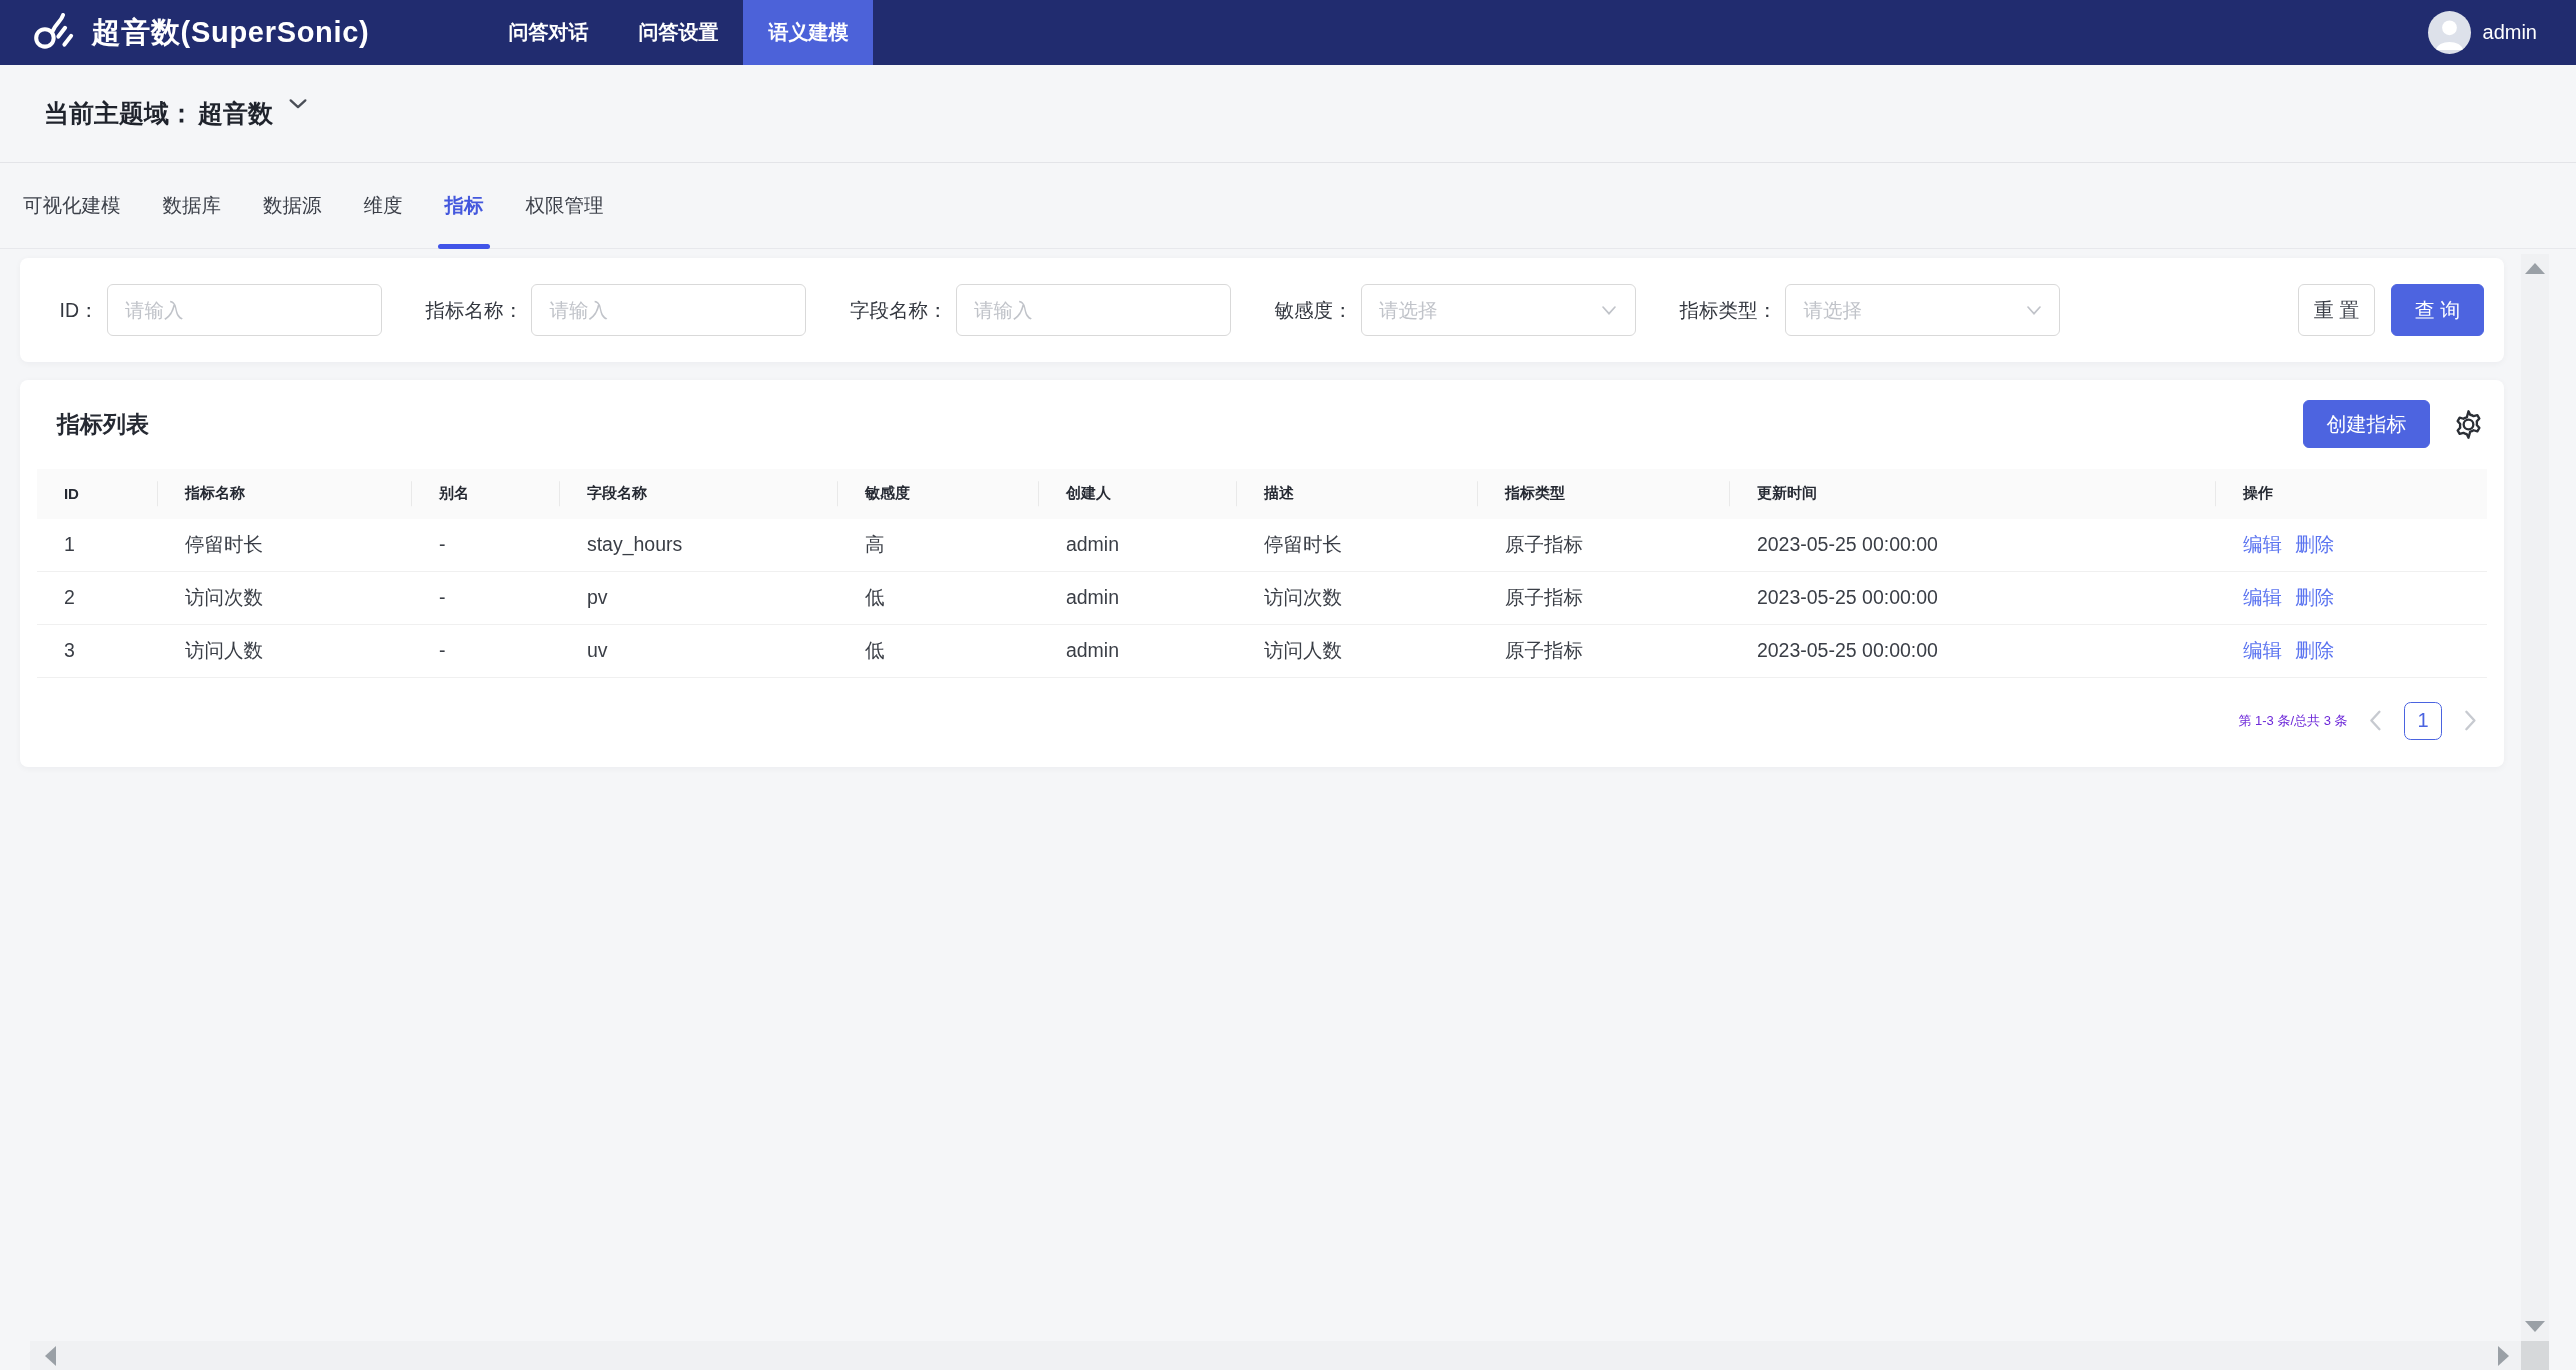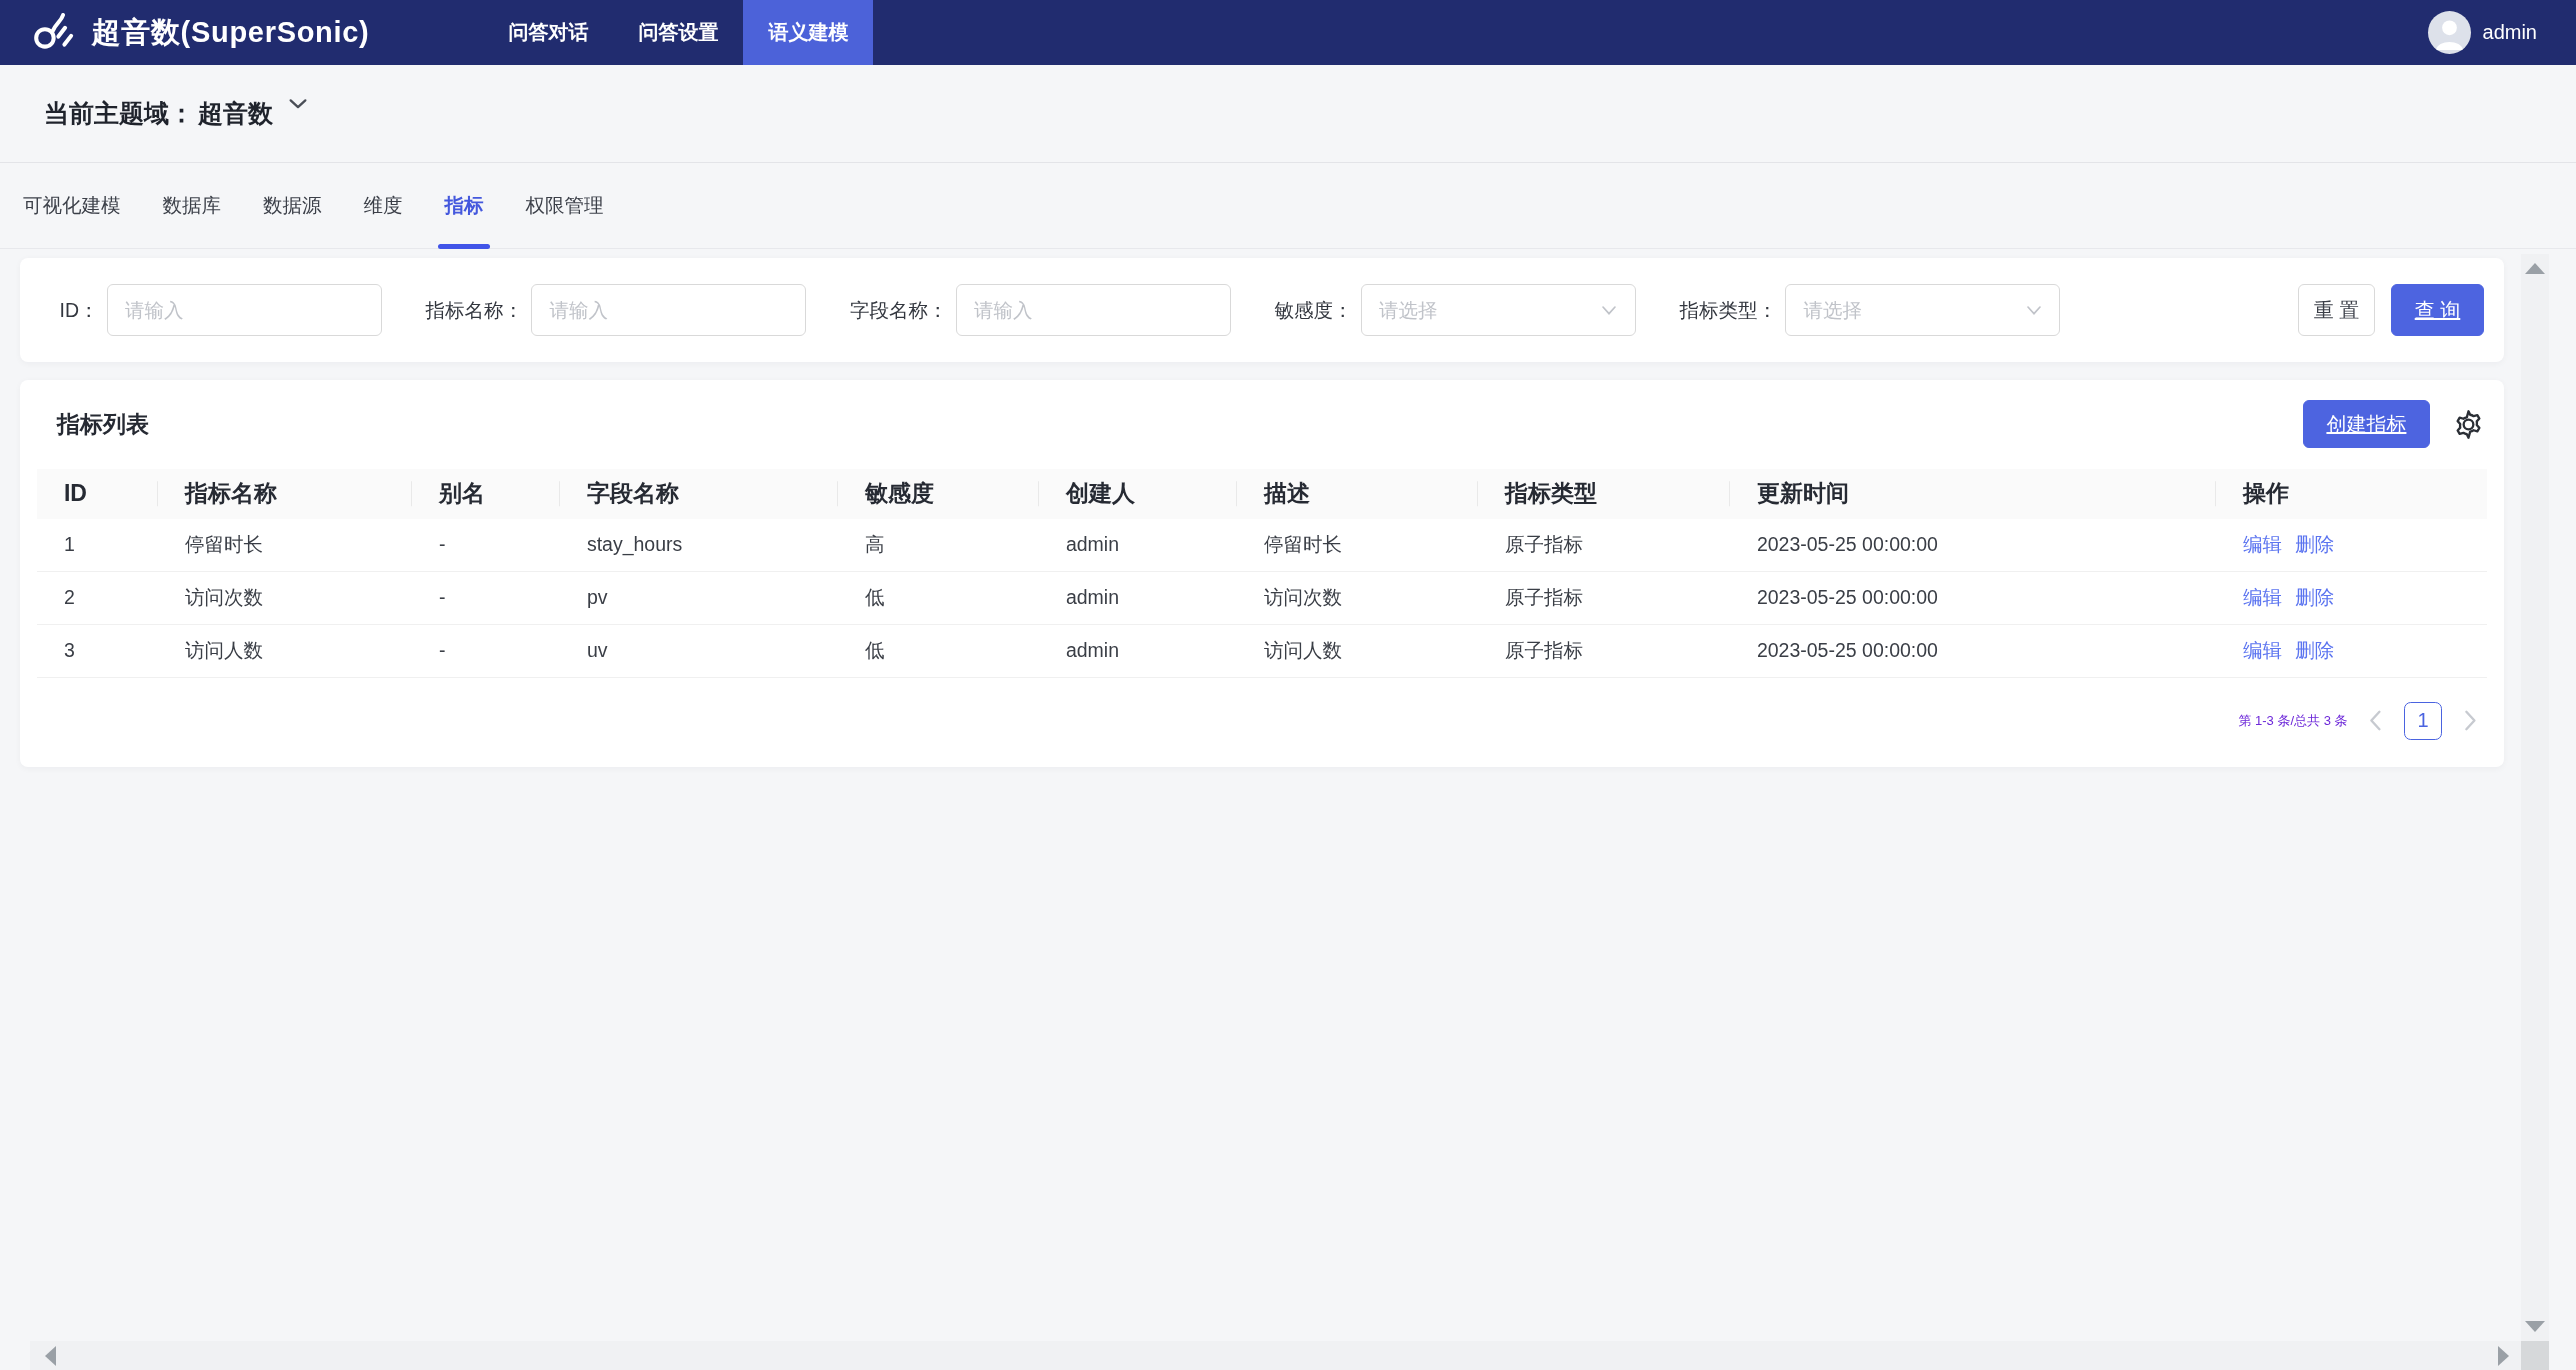--- a/index.html
+++ b/index.html
@@ -37,32 +37,32 @@
   
   .filter-card { height:104px; display:flex; align-items:center; padding:0 20px 0 40px; }
   .f-group { display:flex; align-items:center; margin-right:44px; }
   .f-label { font-size:19.5px; color:#33373f; margin-right:8px; white-space:nowrap; }
   .f-input { width:275px; height:52px; border:0.7px solid #d9d9d9; border-radius:6px; padding:0 17.4px; font-size:19.5px; color:#33373f; outline:none; background:#fff; font-family:inherit; }
   .f-input::placeholder { color:#c0c3c9; }
   .f-select { width:275px; height:52px; border:0.7px solid #d9d9d9; border-radius:6px; padding:0 17.4px; font-size:19.5px; color:#c0c3c9; background:#fff; display:flex; align-items:center; justify-content:space-between; cursor:pointer; }
   .f-buttons { margin-left:auto; display:flex; gap:16px; }
   .btn { height:52px; border-radius:6px; font-size:20px; display:flex; align-items:center; justify-content:center; cursor:pointer; white-space:nowrap; font-family:inherit; }
   .btn-default { width:77px; background:#ffffff; border:0.7px solid #d9d9d9; color:#3b3f48; }
-  .btn-primary { width:93px; background:#4d64e0; border:0.7px solid #4d64e0; color:#ffffff;text-decoration:underline; }
+  .btn-primary { width:93px; background:#4d64e0; border:0.7px solid #4d64e0; color:#ffffff; }
 
   
   .table-card { margin-top:17.4px; padding:0 17.4px 27px 17.4px; }
   .table-head { height:89px; display:flex; align-items:center; padding:0 2.7px 0 20px; }
   .table-title { font-size:23px; font-weight:600; color:#262a33; }
   .table-head-right { margin-left:auto; display:flex; align-items:center; gap:23px; }
   .btn-create { width:127px; height:48px; font-size:20px; }
   .gear { width:31px; height:31px; cursor:pointer; }
 
   .grid-row { display:grid; grid-template-columns:121px 254px 148px 278px 201px 198px 241px 252px 486px 1fr; }
-  .th { position:relative; height:50px; background:#fafafa; display:flex; align-items:center; padding-left:27px; font-size:23px; font-weight:600; color:#262a33; }
+  .th { position:relative; height:50px; background:#fafafa; display:flex; align-items:center; padding-left:27px; font-size:15px; font-weight:600; color:#262a33; }
   .th:not(:last-child)::after { content:""; position:absolute; right:0; top:50%; transform:translateY(-50%); width:0.7px; height:25.5px; background:#e9e9e9; }
   .td { height:52px; display:flex; align-items:center; padding-left:27px; font-size:19.5px; color:#3a3e46; }
   .body-row { border-bottom:0.7px solid #f0f0f0; }
   .op-link { color:#5b74f0; cursor:pointer; margin-right:13.4px; white-space:nowrap; }
 
   
   .pagination { margin-top:24px; display:flex; align-items:center; justify-content:flex-end; gap:14.8px; padding-right:2.7px; }
   .page-summary { font-size:13px; color:#6d28d9; }
   .page-nav { width:27px; height:38px; display:flex; align-items:center; justify-content:center; cursor:pointer; }
   .page-num { width:38px; height:38px; border:1.3px solid #4a63e0; border-radius:6.7px; color:#4a63e0; font-size:20px; display:flex; align-items:center; justify-content:center; cursor:pointer; background:#fff; }

